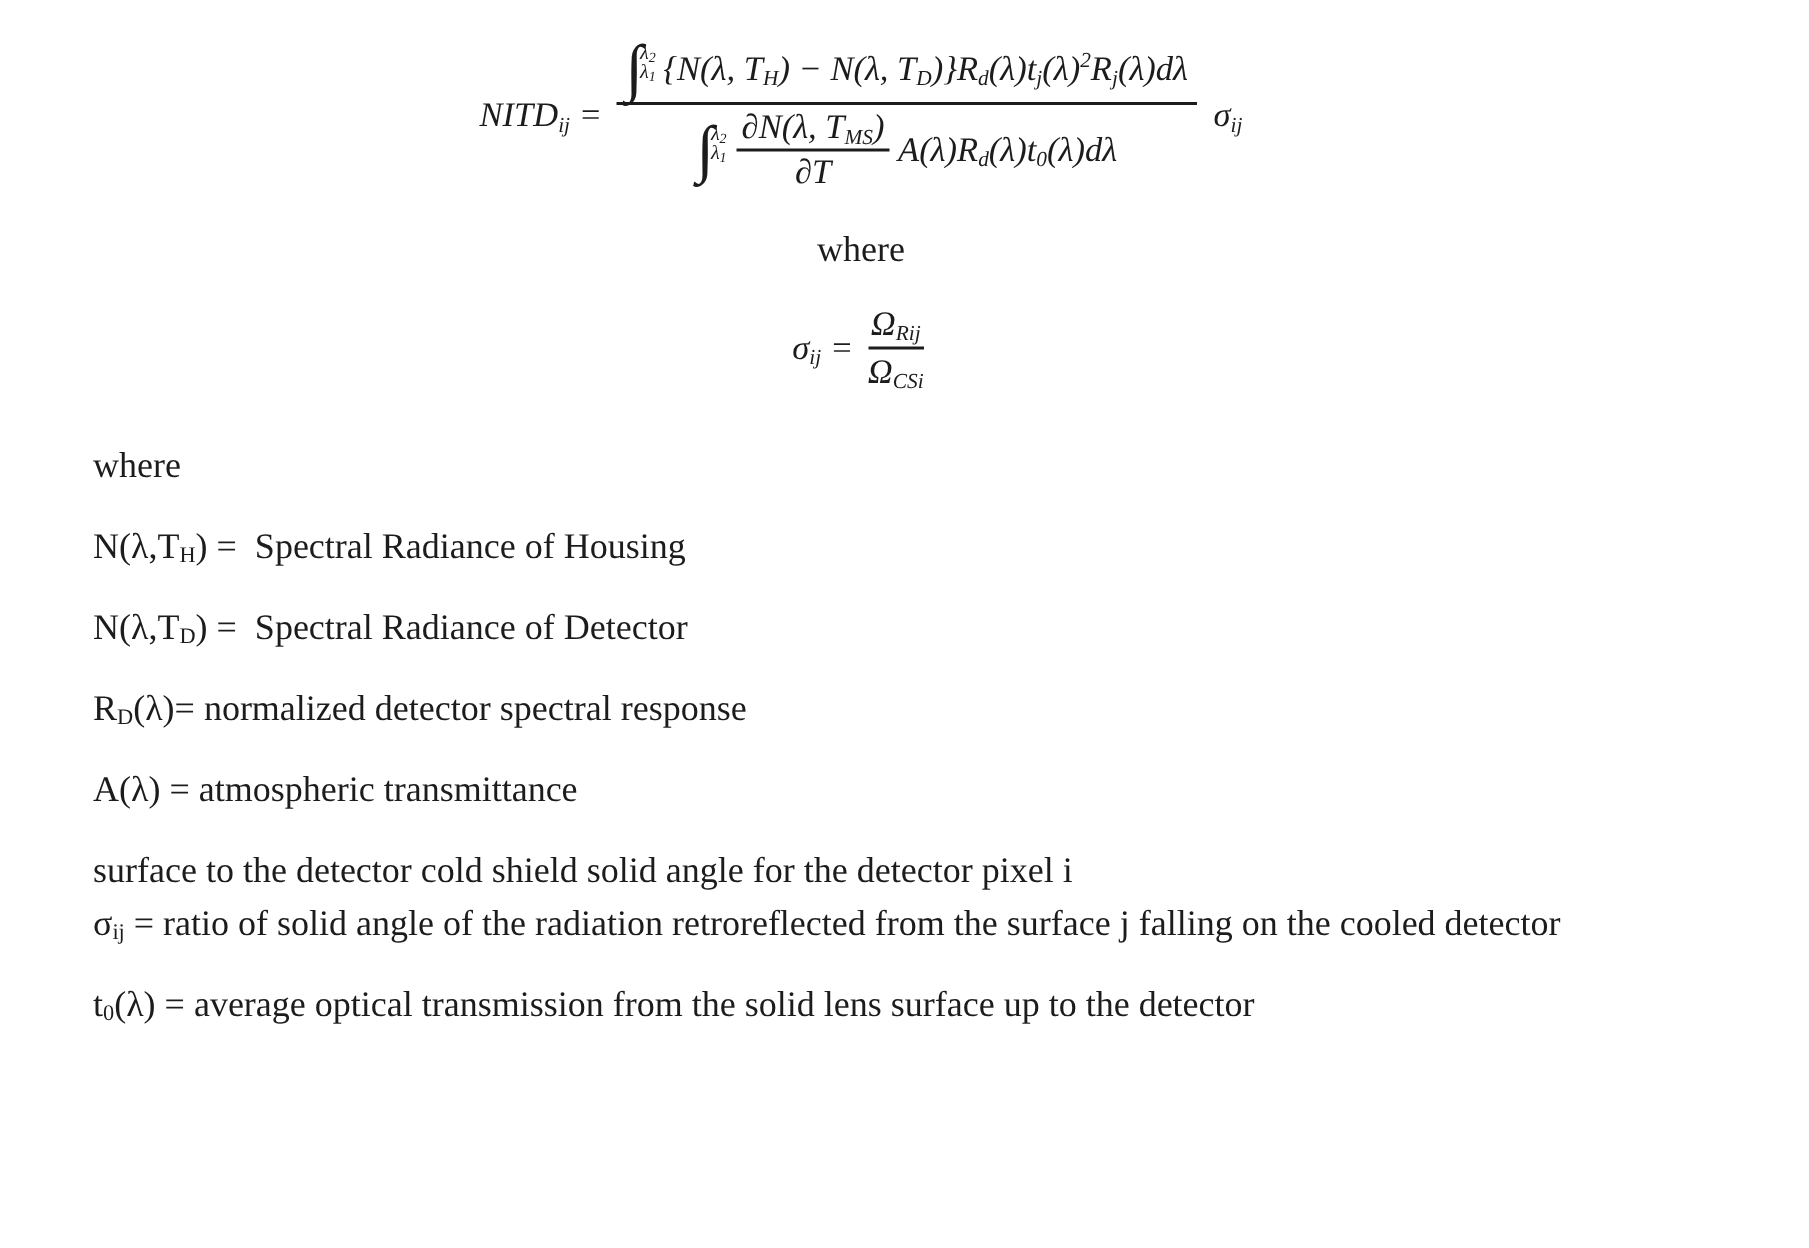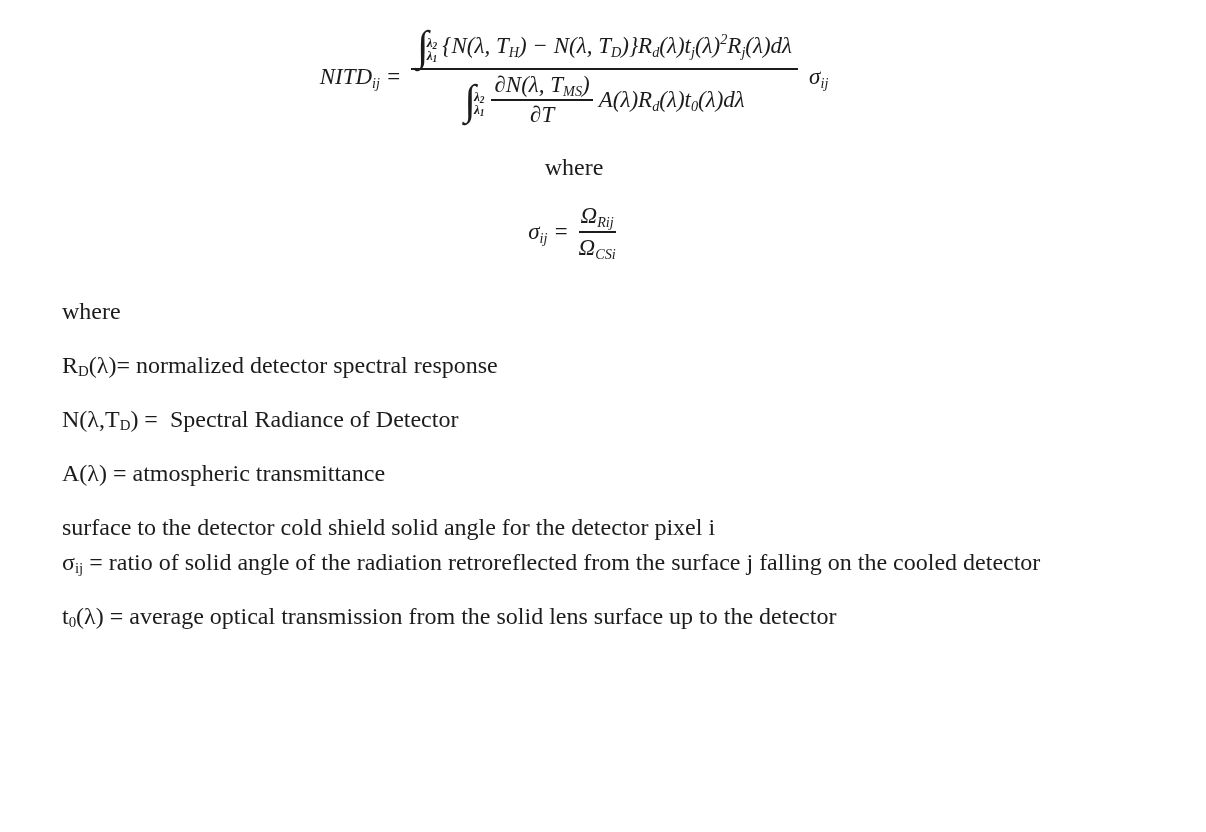--- a/index.html
+++ b/index.html
@@ -54,28 +54,27 @@
 
   .int { display: inline-flex; align-items: center; margin-right: 3px; }
   .int-sym {
     font-style: normal;
     font-size: 185%;
     line-height: 0.95;
   }
   .int-lims {
     display: inline-flex;
     flex-direction: column;
-    justify-content: flex-end;
+    justify-content: flex-start;
     align-self: stretch;
     font-size: 58%;
     line-height: 1;
     padding: 2px 0 4px 0;
     margin-left: -2px;
     margin-right: 2px;
-    font-weight: bold;
   }
   .sigma-tail { margin-left: 7px; }
 
   .eq sub, .eq sup { line-height: 0; }
   .eq sub { font-size: 62%; vertical-align: -0.28em; }
   .eq sup { font-size: 62%; vertical-align: 0.6em; }
   .int-lims sub { font-size: 70%; vertical-align: -0.25em; }
 
   .eq-where {
     text-align: center;
@@ -146,27 +145,30 @@
   </div>
 
 </div>
 
 <div class="defs">
 
   <div class="entry">
     <div class="def-line">where</div>
   </div>
 
-
   <div class="entry">
-    <div class="def-line"><span>R</span><sub>D</sub><span>(λ)= normalized detector spectral response</span></div>
+    <div class="def-line"><span>N(λ,T</span><sub>H</sub><span>) =  Spectral Radiance of Housing</span></div>
   </div>
 
   <div class="entry">
     <div class="def-line"><span>N(λ,T</span><sub>D</sub><span>) =  Spectral Radiance of Detector</span></div>
+  </div>
+
+  <div class="entry">
+    <div class="def-line"><span>R</span><sub>D</sub><span>(λ)= normalized detector spectral response</span></div>
   </div>
 
 
   <div class="entry">
     <div class="def-line"><span>A(λ) = atmospheric transmittance</span></div>
   </div>
 
   <div class="entry">
     <div class="def-line"><span>surface to the detector cold shield solid angle for the detector pixel i</span></div>
     <div class="def-line"><span>σ</span><sub>ij</sub><span> = ratio of solid angle of the radiation retroreflected from the surface j falling on the cooled detector</span></div>

